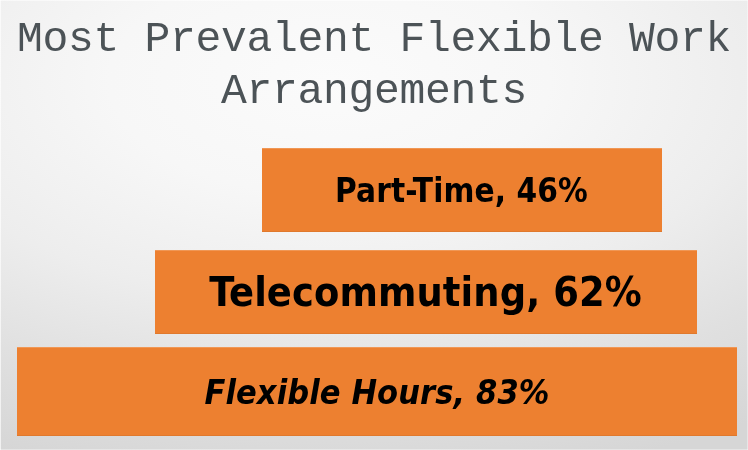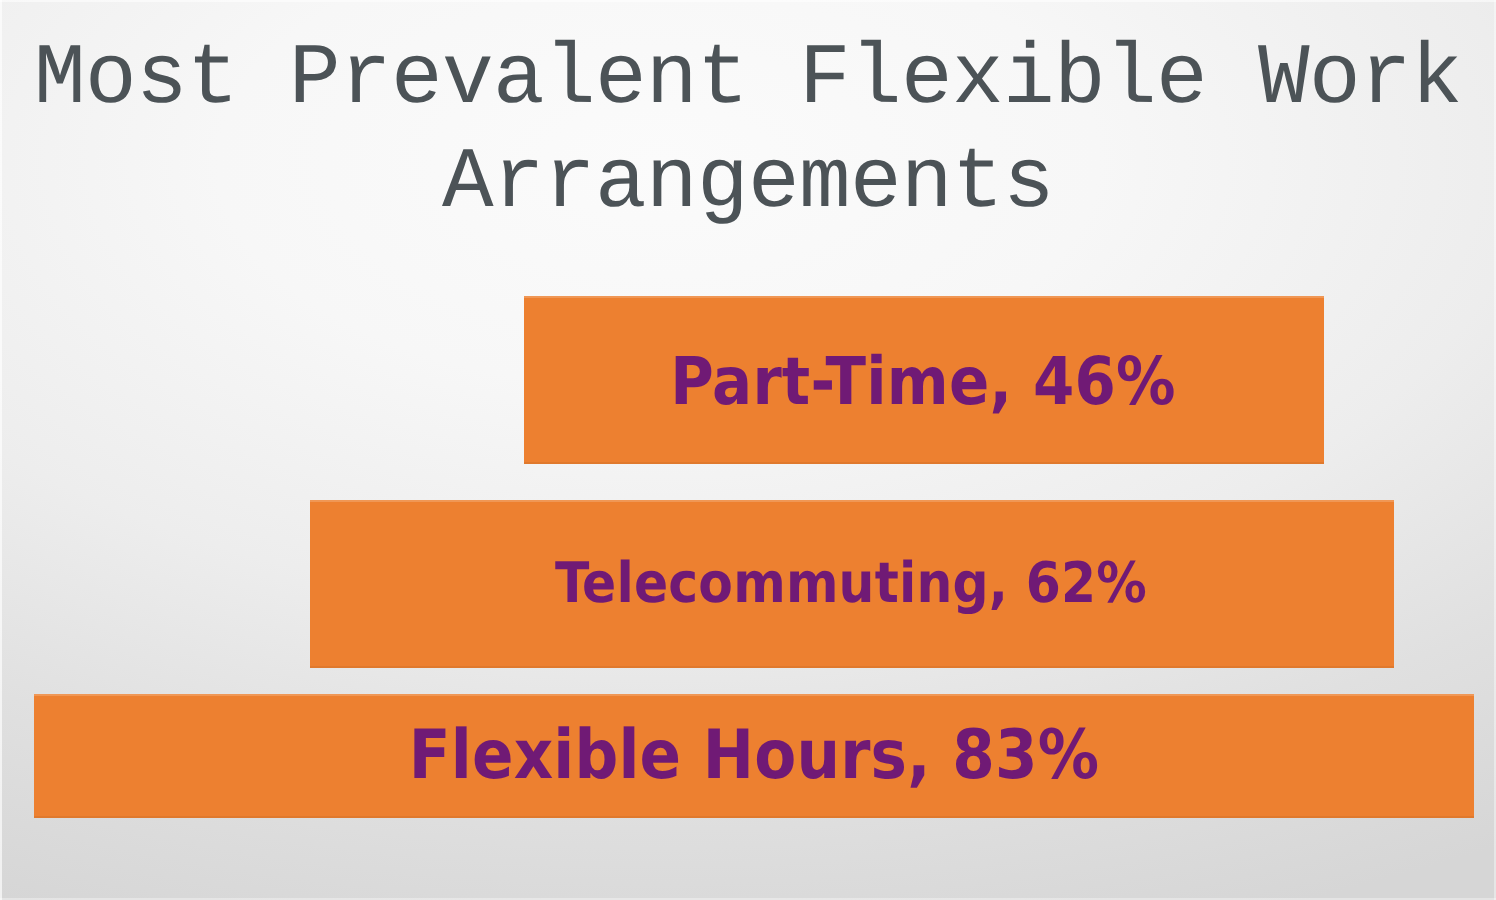--- a/index.html
+++ b/index.html
@@ -66,35 +66,35 @@
     box-sizing: border-box;
     background: #ed8030;
     display: flex;
     align-items: center;
     justify-content: center;
     box-shadow:
       inset 0 1px 0 rgba(255,255,255,0.18),
       inset 0 -1px 0 rgba(0,0,0,0.05);
   }
   .bar-label {
-    color: #701a75;
+    color: #000000;
     font-family: "DejaVu Sans Condensed", "Liberation Sans Narrow", "Liberation Sans", sans-serif;
     font-weight: bold;
     font-size: 33px;
     letter-spacing: 0.1px;
     white-space: nowrap;
     line-height: 1;
   }
   
   .bar-1 { width: 400px; height: 84px; margin-left: 175px; }
   .bar-2 { width: 542px; height: 84px; margin-left: 103px; }
-  .bar-3 { width: 720px; height: 62px; margin-left: 6px; }
+  .bar-3 { width: 720px; height: 89px; margin-left: 6px; font-style: italic; }
   .gap-1 { height: 18px; }
   .gap-2 { height: 13px; }
-  .bar-2 .bar-label { font-size: 28px; }
+  .bar-2 .bar-label { font-size: 41px; }
   .bar-3 .bar-label { font-size: 34px; }
 </style>
 </head>
 <body>
 
 <div class="slide">
 
   <div class="frame-highlight"></div>
 
   <div class="chart-title">Most Prevalent Flexible Work

